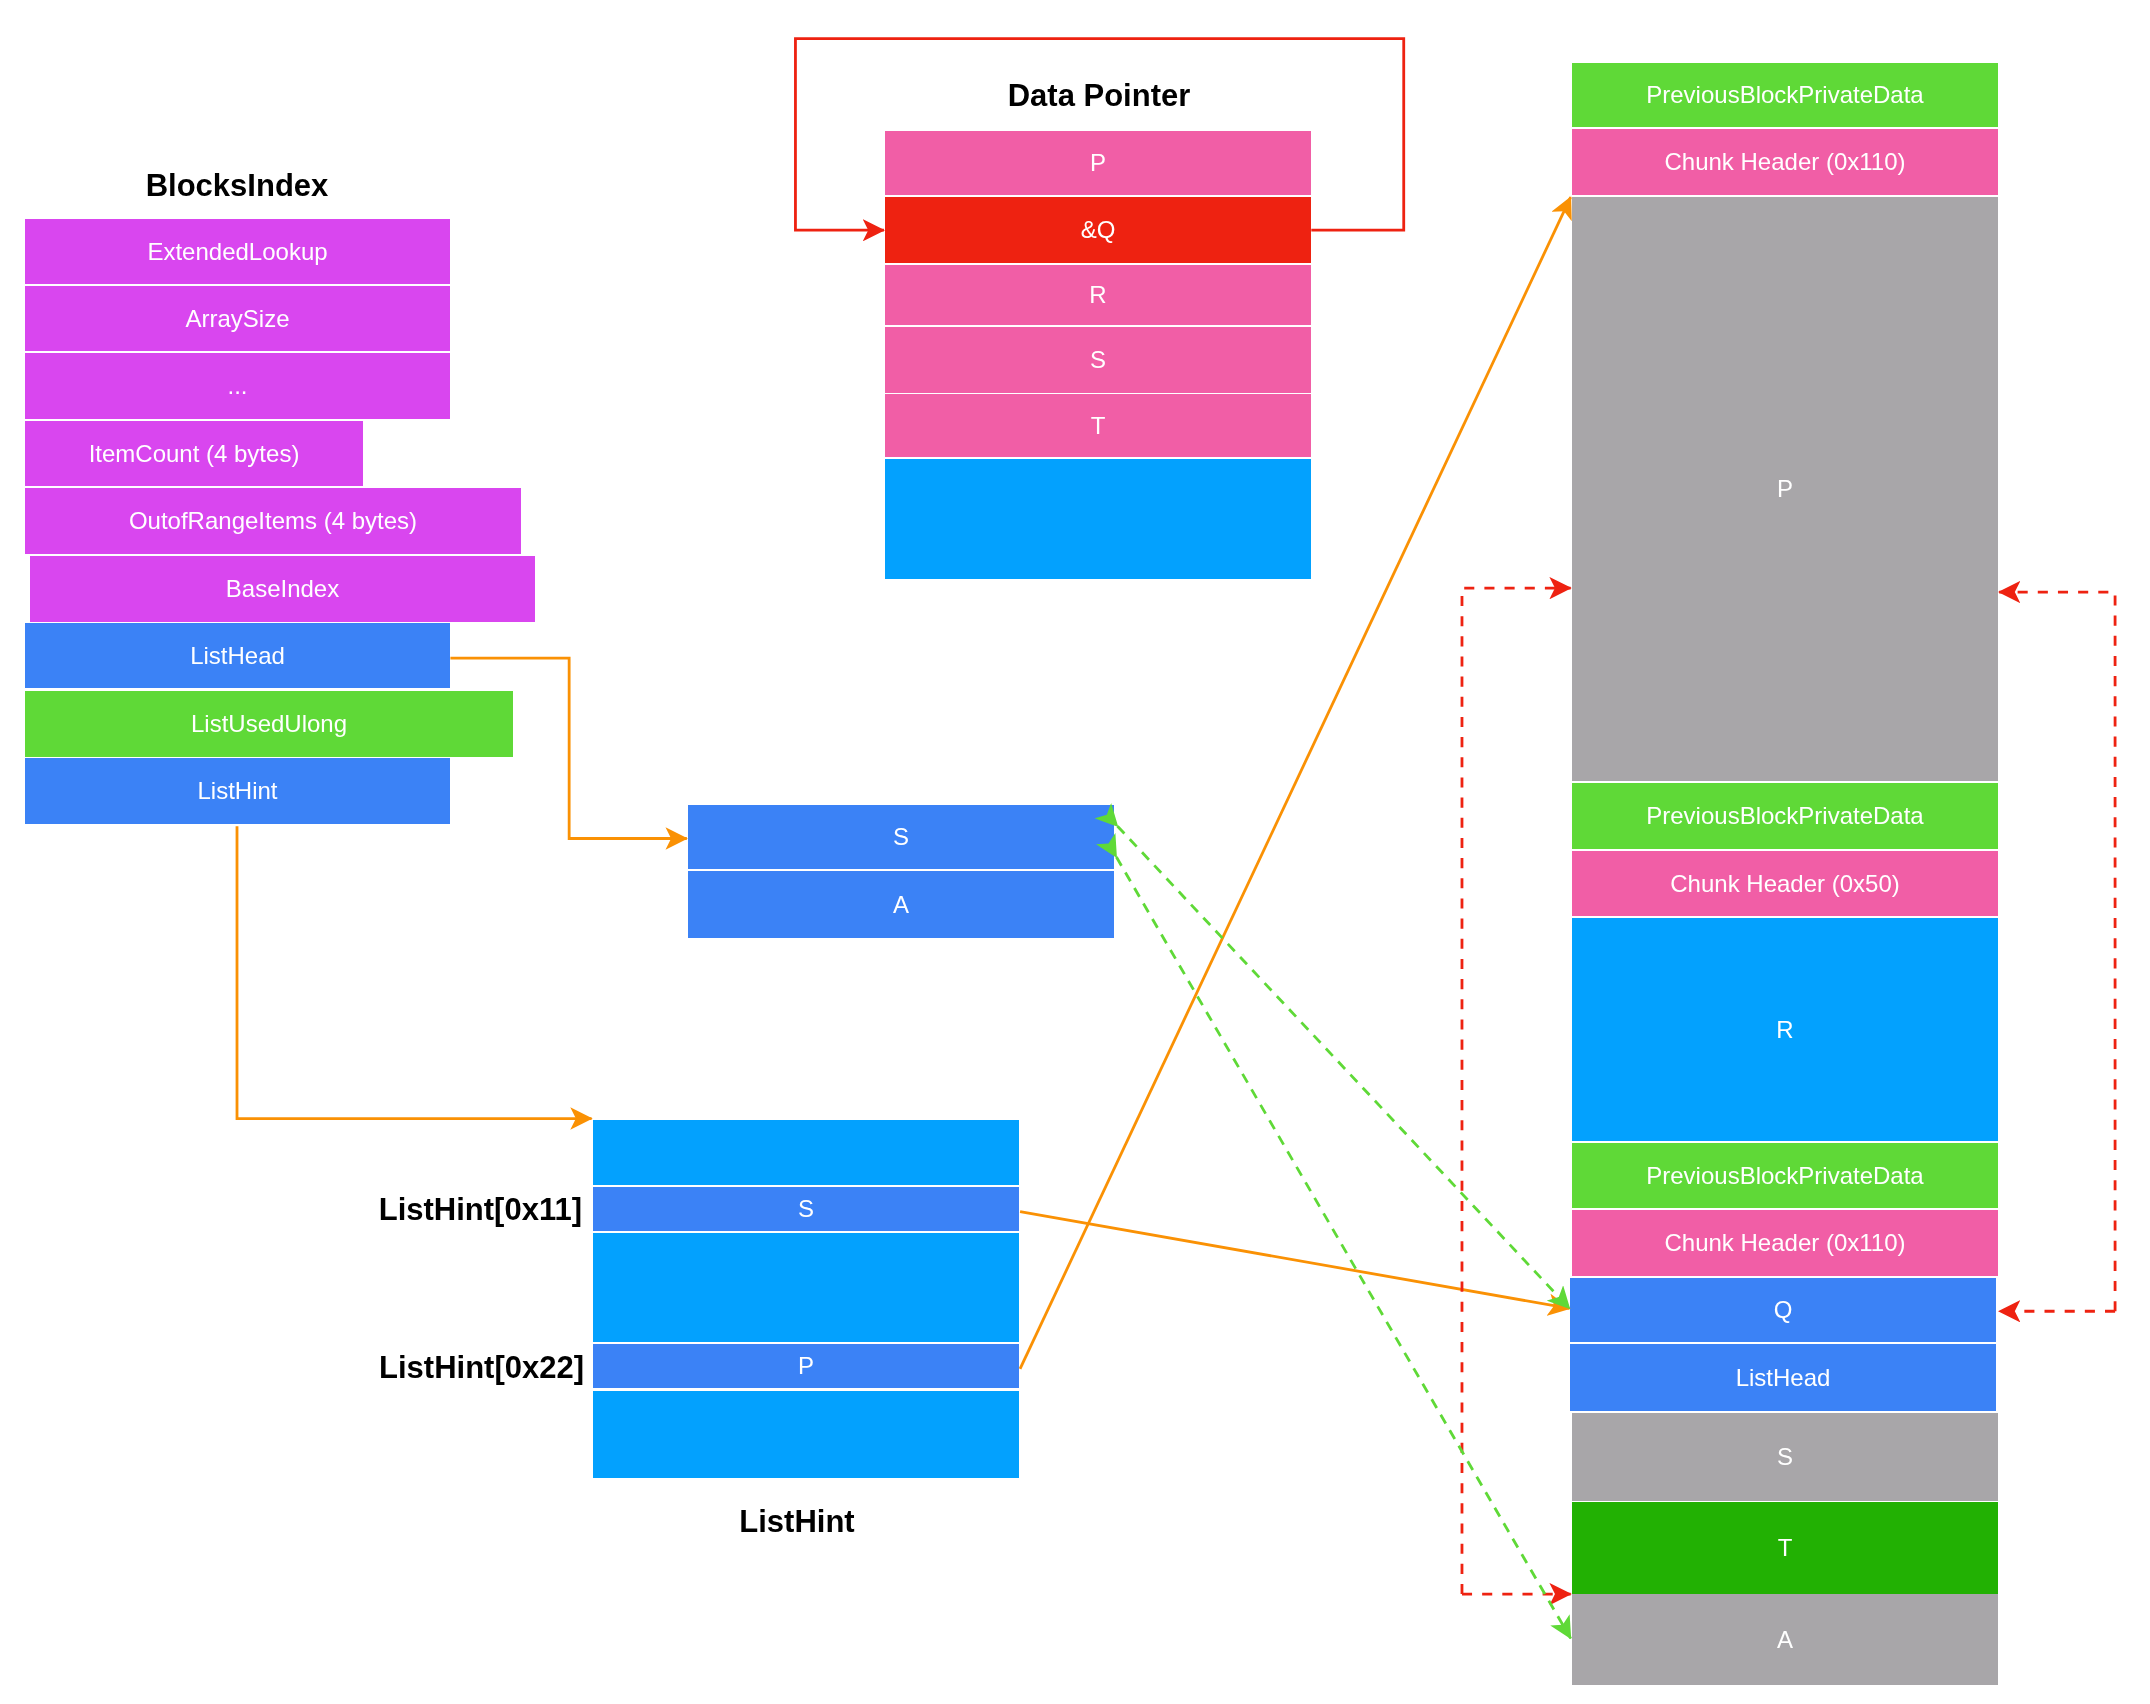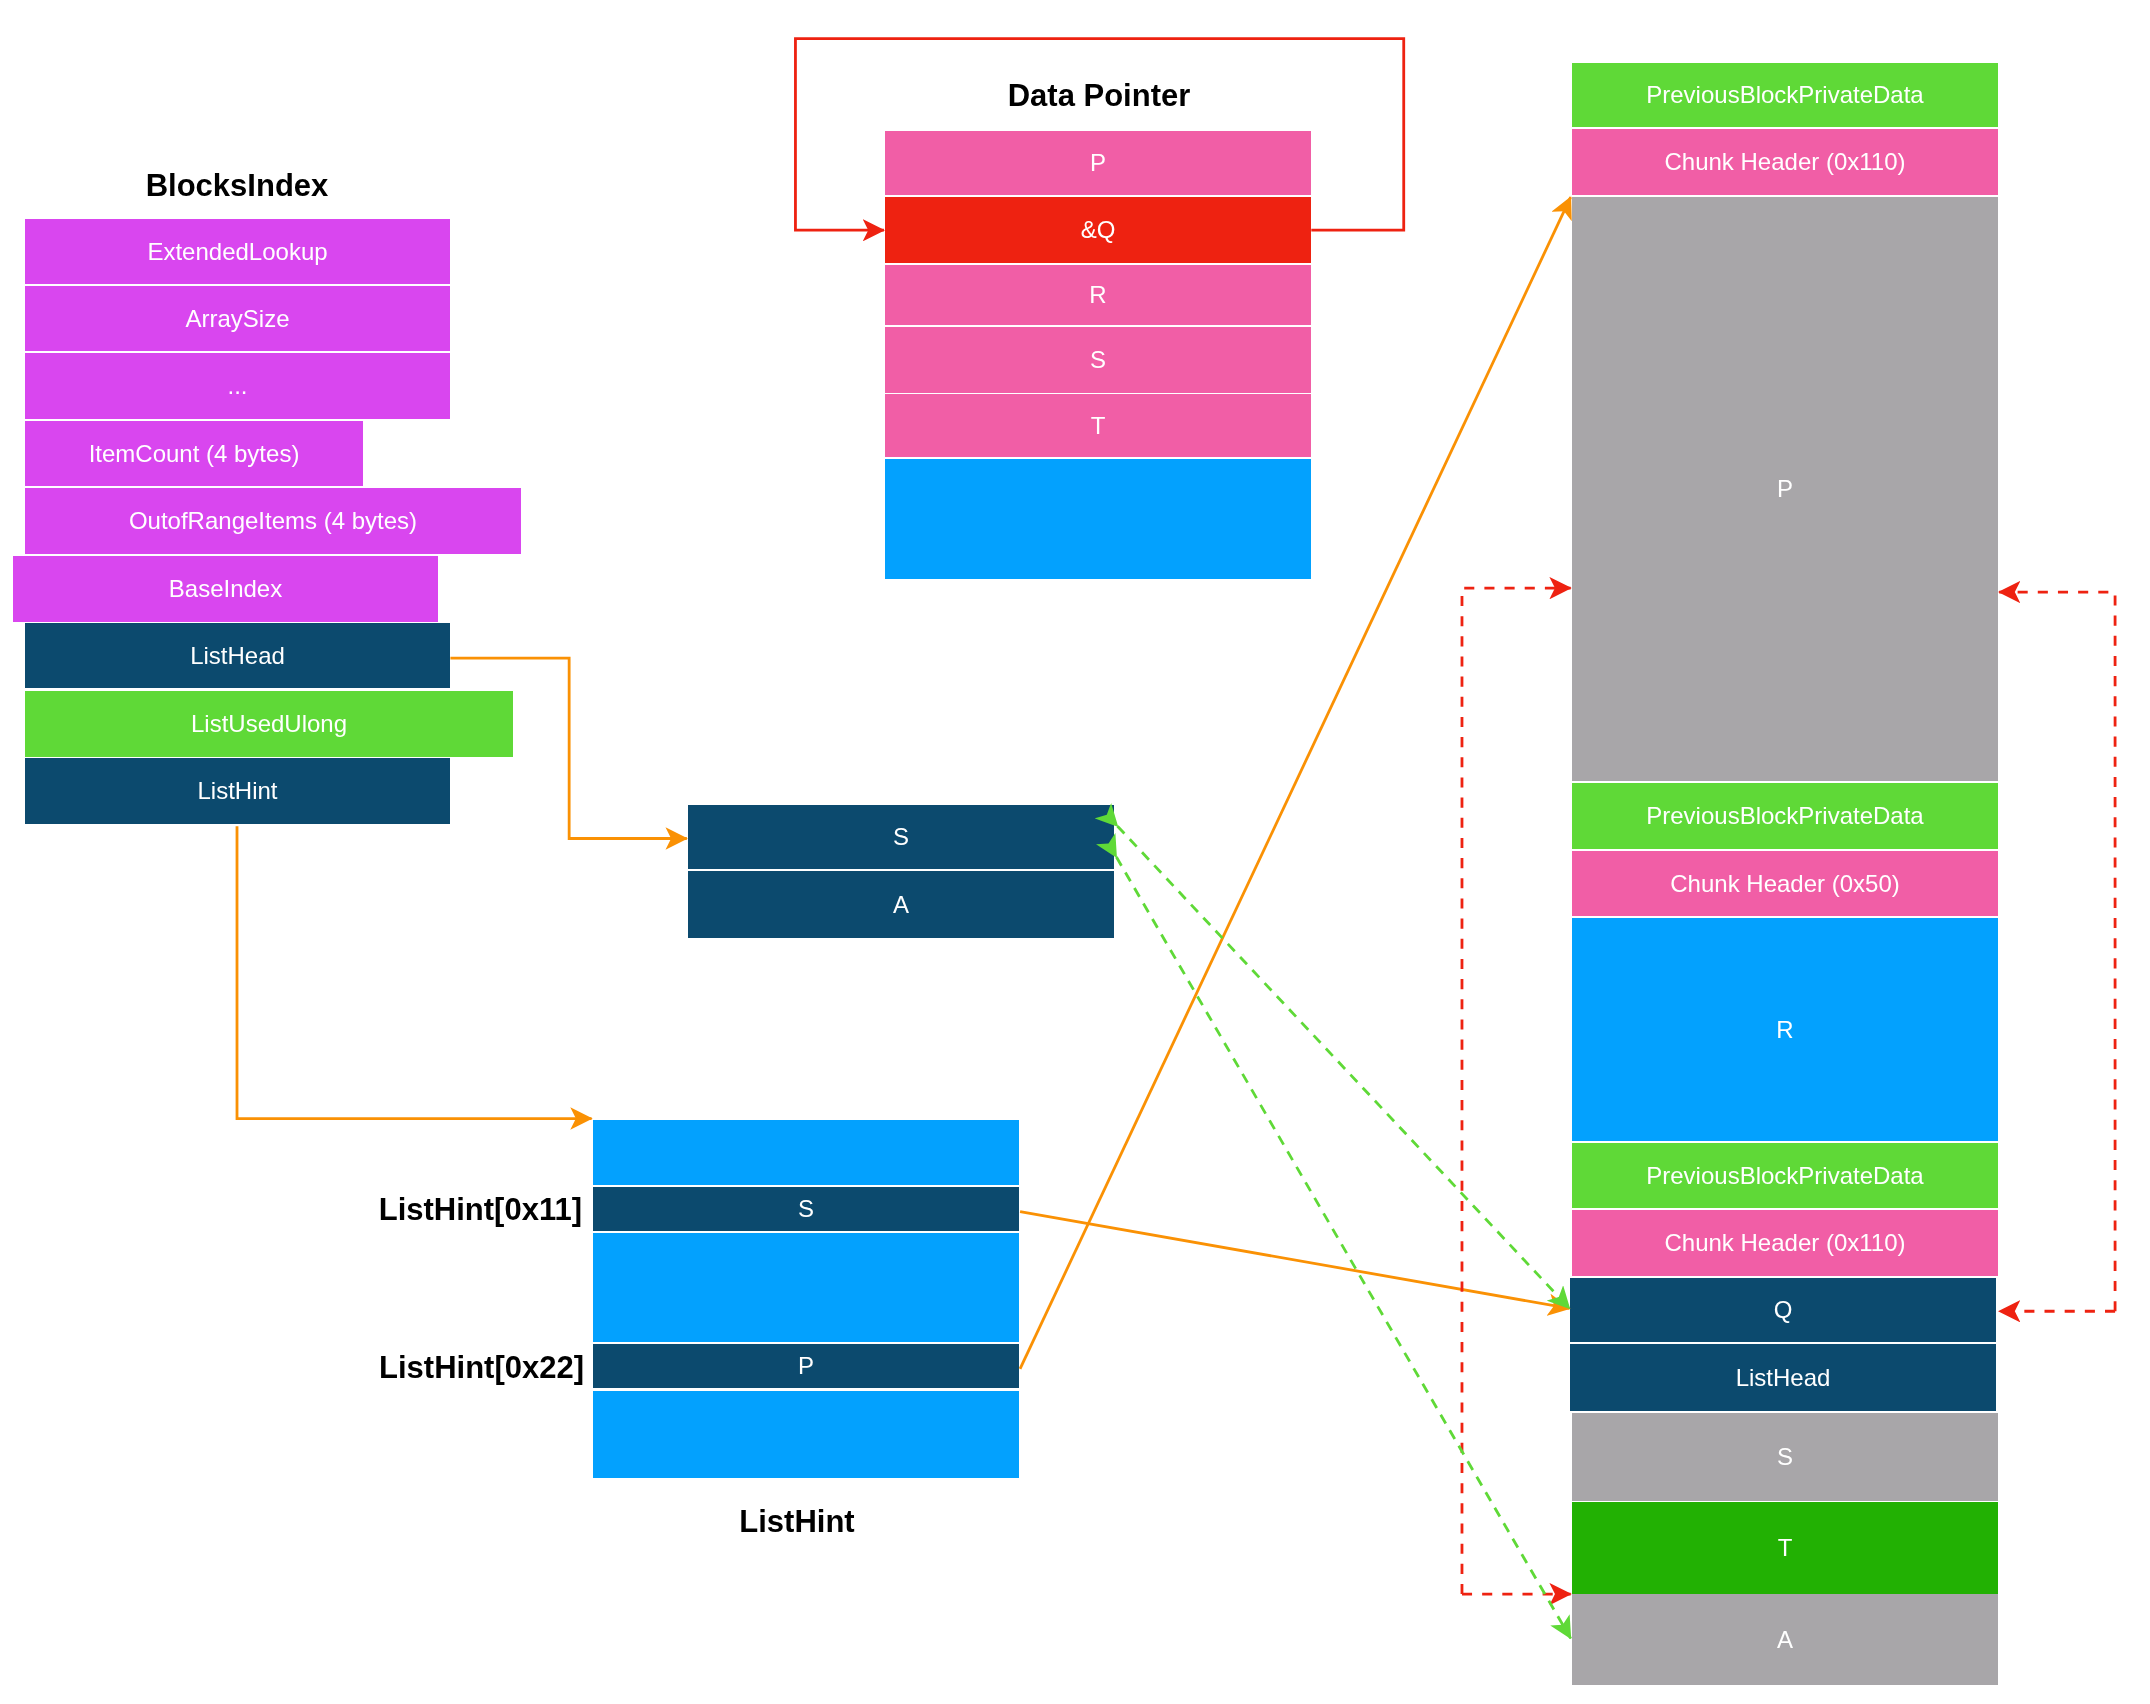--- a/index.html
+++ b/index.html
@@ -3,38 +3,38 @@
 <meta charset="utf-8">
 <style>
   html,body{margin:0;padding:0;background:#ffffff;}
   body{width:2151px;height:1705px;position:relative;overflow:hidden;font-family:"Liberation Sans",sans-serif;}
   .title{position:absolute;font-weight:bold;color:#000;font-size:31px;text-align:center;transform:translateX(-50%);white-space:nowrap;}
   .side-label{position:absolute;font-weight:bold;color:#000;font-size:31px;text-align:right;white-space:nowrap;transform:translate(-100%,-50%);}
   .cell{position:absolute;box-sizing:border-box;display:flex;align-items:center;justify-content:center;color:#ffffff;font-size:24px;border-bottom:2.2px solid #ffffff;white-space:nowrap;}
   .c-magenta{background:#d946ef;}
   .c-pink{background:#f15ea6;}
   .c-red{background:#ee2211;}
-  .c-orange{background:#0c4a6e;}
+  .c-orange{background:#3b82f6;}
   .c-green{background:#5fd937;}
   .c-dgreen{background:#22b103;}
   .c-blue{background:#03a1fe;}
   .c-grey{background:#a8a6a9;}
   svg.arrows{position:absolute;left:0;top:0;width:2151px;height:1705px;pointer-events:none;}
 </style>
 </head>
 <body>
 
 <div class="title" style="left:237px;top:168px;">BlocksIndex</div>
 <div>
   <div class="cell c-magenta" style="left:25px;top:219px;width:425px;height:67px;">ExtendedLookup</div>
   <div class="cell c-magenta" style="left:25px;top:286px;width:425px;height:67px;">ArraySize</div>
   <div class="cell c-magenta" style="left:25px;top:353px;width:425px;height:68px;">...</div>
   <div class="cell c-magenta" style="left:25px;top:421px;width:338px;height:67px;">ItemCount (4 bytes)</div>
   <div class="cell c-magenta" style="left:25px;top:488px;width:496px;height:68px;">OutofRangeItems (4 bytes)</div>
-  <div class="cell c-magenta" style="left:13px;top:556px;width:425px;height:68px;">BaseIndex</div>
+  <div class="cell c-magenta" style="left:30px;top:556px;width:505px;height:68px;">BaseIndex</div>
   <div class="cell c-orange" style="left:25px;top:623px;width:425px;height:67px;">ListHead</div>
   <div class="cell c-green" style="left:25px;top:691px;width:488px;height:68px;">ListUsedUlong</div>
   <div class="cell c-orange" style="left:25px;top:758px;width:425px;height:66px;border-bottom:none;">ListHint</div>
 </div>
 
 <div class="title" style="left:1099px;top:78px;">Data Pointer</div>
 <div>
   <div class="cell c-pink" style="left:885px;top:131px;width:426px;height:66px;">P</div>
   <div class="cell c-red" style="left:885px;top:197px;width:426px;height:68px;">&amp;Q</div>
   <div class="cell c-pink" style="left:885px;top:265px;width:426px;height:62px;">R</div>

